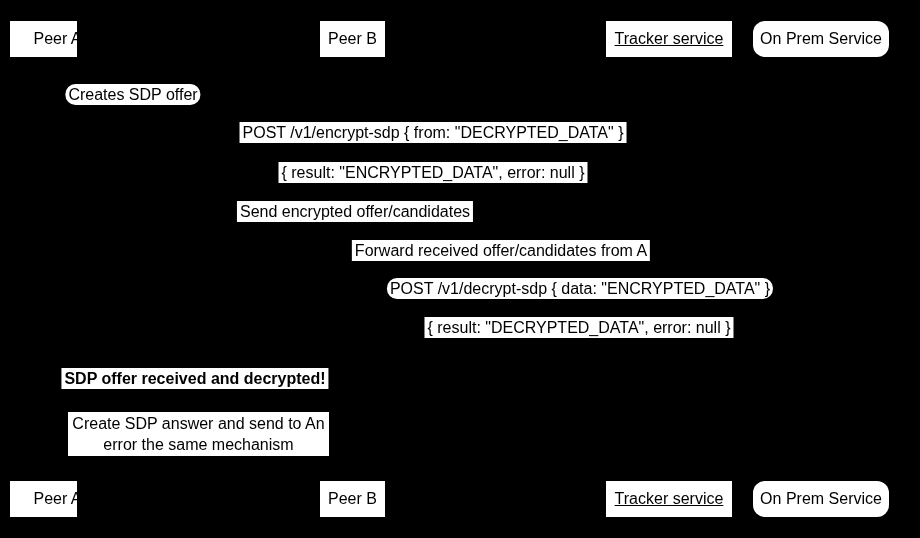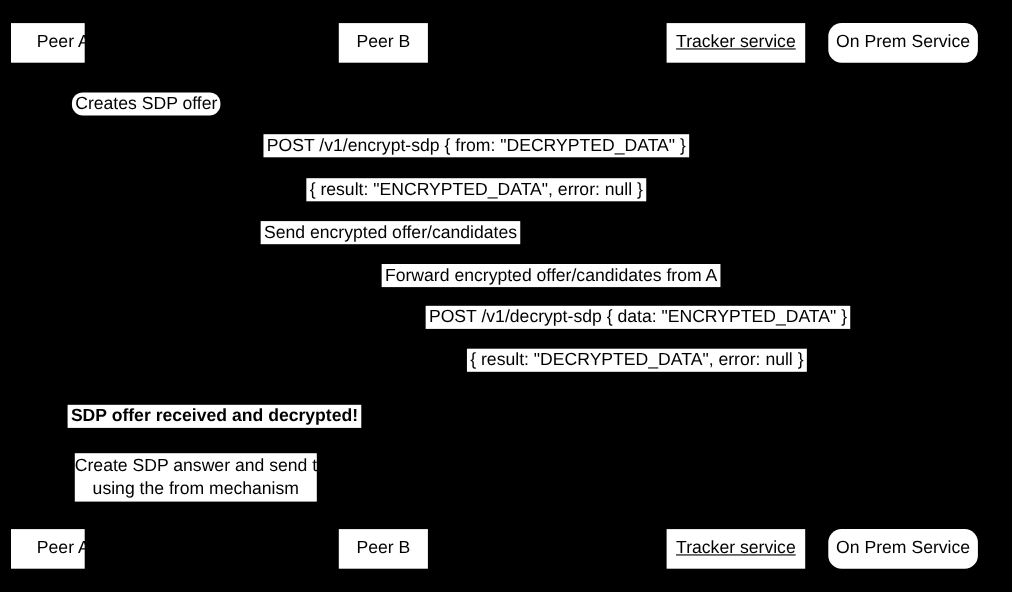--- a/index.html
+++ b/index.html
@@ -34,47 +34,47 @@
     display: flex;
     align-items: center;
     justify-content: center;
     font-size: 16px;
     box-sizing: border-box;
     white-space: nowrap;
   }
   .actor.top    { top: 21px; }
   .actor.bottom { top: 481px; }
   .actor.peer-a  { left: 10px;  width: 67px; padding-left: 28px;  }
-  .actor.peer-b  { left: 308px; width: 81px;  }
+  .actor.peer-b  { left: 320px; width: 65px;  }
   .actor.tracker { left: 606px; width: 126px; text-decoration: underline; }
   .actor.onprem  { left: 753px; width: 136px; border-radius: 12px; }
 
   .msg {
     position: absolute;
     transform: translateX(-50%);
     background: #ffffff;
     color: #000000;
     font-size: 16px;
     line-height: 19px;
     padding: 1px 3px;
     white-space: nowrap;
   }
   #msg-0 { left: 133px; top: 84px; border-radius: 10px;  }
   #msg-1 { left: 433px; top: 122px; }
   #msg-2 { left: 433px; top: 162px; }
   #msg-3 { left: 355px; top: 201px; }
   #msg-4 { left: 501px; top: 240px; }
-  #msg-5 { left: 580px; top: 278px; }
+  #msg-5 { left: 580px; top: 278px; border-radius: 10px; }
   #msg-6 { left: 579px; top: 317px; }
   #msg-7 { left: 195px; top: 368px; font-weight: bold; }
 
   .note {
     position: absolute;
     left: 68px; top: 412px;
-    width: 220px;
+    width: 261px;
     background: #ffffff;
     color: #000000;
     font-size: 16px;
     line-height: 21px;
     text-align: center;
     padding: 1px 0;
   }
   .note div { white-space: nowrap; }
 </style>
 </head>
@@ -89,28 +89,28 @@
 
   <div class="actor top peer-a">Peer A</div>
   <div class="actor top peer-b">Peer B</div>
   <div class="actor top tracker">Tracker service</div>
   <div class="actor top onprem">On Prem Service</div>
 
   <div class="msg" id="msg-0">Creates SDP offer</div>
   <div class="msg" id="msg-1">POST /v1/encrypt-sdp { from: "DECRYPTED_DATA" }</div>
   <div class="msg" id="msg-2">{ result: "ENCRYPTED_DATA", error: null }</div>
   <div class="msg" id="msg-3">Send encrypted offer/candidates</div>
-  <div class="msg" id="msg-4">Forward encrypted offer/candidates from A</div>
+  <div class="msg" id="msg-4">Forward received offer/candidates from A</div>
   <div class="msg" id="msg-5">POST /v1/decrypt-sdp { data: "ENCRYPTED_DATA" }</div>
   <div class="msg" id="msg-6">{ result: "DECRYPTED_DATA", error: null }</div>
   <div class="msg" id="msg-7">SDP offer received and decrypted!</div>
 
   <div class="note">
     <div>Create SDP answer and send to An</div>
-    <div>using the from mechanism</div>
+    <div>error the same mechanism</div>
   </div>
 
   <div class="actor bottom peer-a">Peer A</div>
   <div class="actor bottom peer-b">Peer B</div>
   <div class="actor bottom tracker">Tracker service</div>
   <div class="actor bottom onprem">On Prem Service</div>
 
 </div>
 
 </body></html>

